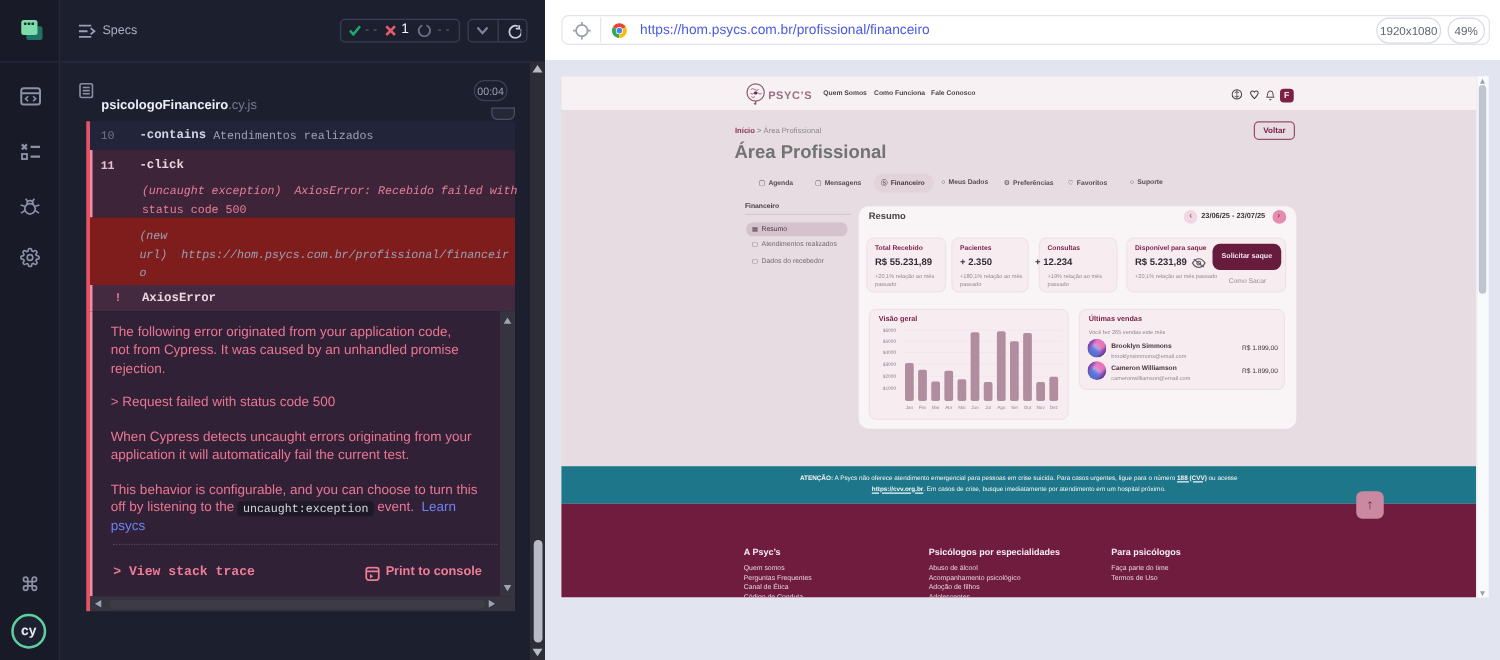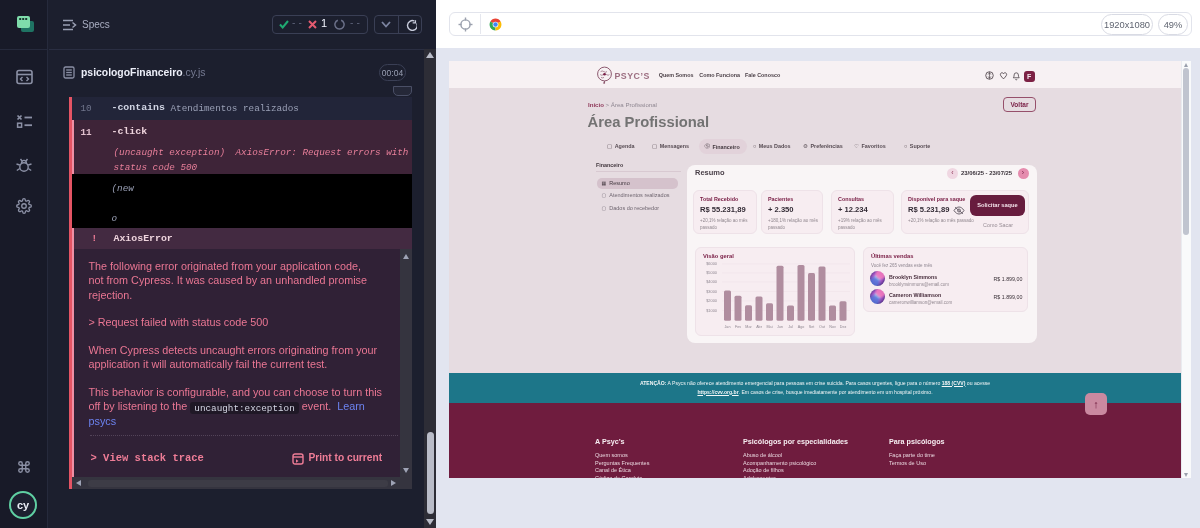--- a/index.html
+++ b/index.html
@@ -135,43 +135,44 @@
       <path d="M21 4 v5 h-5"></path>
       <path d="M21 9 a9 9 0 1 0 2.4 6" transform="rotate(-25 12 12)"></path>
     </svg>
 
   <svg class="abs" style="left:63px;top:66px" width="12" height="13" viewBox="0 0 12 13" fill="none" stroke="#8b90a5" stroke-width="1.3">
     <rect x="1" y="1" width="10" height="11" rx="1.5"></rect>
     <line x1="3.2" y1="4" x2="8.8" y2="4"></line>
       <line x1="3.2" y1="6.5" x2="8.8" y2="6.5"></line>
       <line x1="3.2" y1="9" x2="8.8" y2="9"></line>
   </svg>
-  <div class="abs" style="left:81px;top:67px;font-size:10.4px;"><span style="color:#eceef8;font-weight:bold;">psicologoFinanceiro</span><span style="color:#767b92;">.cy.js</span></div>
+  <div class="abs" style="left:81px;top:79px;font-size:10.4px;"><span style="color:#eceef8;font-weight:bold;">psicologoFinanceiro</span><span style="color:#767b92;">.cy.js</span></div>
   <div class="abs" style="left:379px;top:64px;width:27px;height:17px;border:1px solid #3a3f55;border-radius:9px;text-align:center;line-height:16px;font-size:8.5px;color:#9aa0b4;">00:04</div>
 
   <div class="abs" style="left:393px;top:86px;width:19px;height:10px;border:1px solid #4a4f66;border-bottom-left-radius:5px;border-bottom-right-radius:5px;background:#252838;"></div>
 
   <div class="abs" style="left:69px;top:97px;width:2.5px;height:392px;background:#e45464;"></div>
 
   <div class="abs mono" style="left:71.5px;top:97px;width:340px;height:23px;background:#222539;">
     <span class="abs" style="left:9px;top:6px;font-size:9.3px;color:#70758c;">10</span>
     <span class="abs" style="left:40px;top:5px;font-size:9.9px;font-weight:bold;color:#d3d7e6;">-contains</span>
     <span class="abs" style="left:99px;top:6px;font-size:9.3px;color:#9aa0b6;">Atendimentos realizados</span>
   </div>
 
   <div class="abs mono" style="left:71.5px;top:120px;width:340px;height:54px;background:#3e2438;border-left:2px solid #ef8fa4;">
     <span class="abs" style="left:7px;top:7px;font-size:9.3px;font-weight:bold;color:#e3c2cf;text-align:right;">11</span>
     <span class="abs" style="left:38px;top:6px;font-size:9.9px;font-weight:bold;color:#eed4dd;">-click</span>
     <span class="abs" style="left:40px;top:27px;font-size:9.3px;font-style:italic;color:#e87f9a;white-space:nowrap;">(uncaught exception)</span>
-    <span class="abs" style="left:162px;top:27px;font-size:9.3px;font-style:italic;color:#e87f9a;white-space:nowrap;">AxiosError: Request errors with</span>
-    <span class="abs" style="left:40px;top:42px;font-size:9.3px;font-style:italic;color:#e87f9a;white-space:nowrap;text-align:center;">status code 500</span>
-  </div>
-
-  <div class="abs mono" style="left:71.5px;top:174px;width:340px;height:54px;background:#000000;">
+    <span class="abs" style="left:162px;top:27px;font-size:9.3px;font-style:italic;color:#e87f9a;white-space:nowrap;">AxiosError: Recebido failed with</span>
+    <span class="abs" style="left:40px;top:42px;font-size:9.3px;color:#e87f9a;white-space:nowrap;text-align:center;">status code 500</span>
+  </div>
+
+  <div class="abs mono" style="left:71.5px;top:174px;width:340px;height:54px;background:#7f1d1d;">
     <span class="abs" style="left:40px;top:9px;font-size:9.3px;font-style:italic;color:#9aa0b6;white-space:nowrap;">(new</span>
+    <span class="abs" style="left:40px;top:24px;font-size:9.3px;font-style:italic;color:#9aa0b6;white-space:nowrap;">url)&nbsp;&nbsp;https://hom.psycs.com.br/profissional/financeir</span>
     <span class="abs" style="left:40px;top:39px;font-size:9.3px;font-style:italic;color:#9aa0b6;white-space:nowrap;">o</span>
   </div>
 
   <div class="abs mono" style="left:71.5px;top:228px;width:340px;height:21px;background:#432a41;border-left:2px solid #ef8fa4;">
     <span class="abs" style="left:18px;top:5px;font-size:9.3px;font-weight:bold;color:#ef7d97;">!</span>
     <span class="abs" style="left:40px;top:4.5px;font-size:9.9px;font-weight:bold;color:#eed4dd;">AxiosError</span>
   </div>
 
   <div class="abs" style="left:71.5px;top:249px;width:340px;height:228px;background:#302136;border-left:2px solid #ef8fa4;">
     <div class="errl" style="top:10px;">The following error originated from your application code,</div>
@@ -183,21 +184,21 @@
     <div class="errl" style="top:108.4px;">application it will automatically fail the current test.</div>
     <div class="errl" style="top:150.4px;">off by listening to the <span class="mono" style="background:#1f1826;border-radius:3px;padding:0.5px 4px;font-size:9.3px;color:#d4d6e4;">uncaught:exception</span> event.&nbsp; <span style="color:#6c83f0;">Learn</span></div>
     <div class="errl" style="top:164.8px;color:#6c83f0;">psycs</div>
     <div class="abs" style="left:16px;top:186px;width:308px;border-top:1px dotted #534459;"></div>
     <div class="abs mono" style="left:17px;top:203px;font-size:10.5px;font-weight:bold;color:#ef7d97;">&gt;&nbsp;View stack trace</div>
     <svg class="abs" style="left:218px;top:204px" width="12" height="12" viewBox="0 0 12 12" fill="none" stroke="#ef7d97" stroke-width="1.4">
       <rect x="1" y="1" width="10" height="10" rx="2"></rect>
       <line x1="1" y1="4" x2="11" y2="4"></line>
       <path d="M4 6.2 L6.5 8 L4 9.8" fill="#ef7d97" stroke="none"></path>
     </svg>
-    <div class="abs" style="left:235px;top:203px;font-size:10.2px;font-weight:bold;color:#ef7d97;">Print to current</div>
+    <div class="abs" style="left:235px;top:203px;font-size:10.2px;font-weight:bold;color:#ef7d97;">Print to console</div>
 
     <div class="abs" style="right:0;top:0;width:11.5px;height:228px;background:#35343f;"></div>
     <div class="abs" style="right:2.5px;top:5px;width:0;height:0;border-left:3.5px solid transparent;border-right:3.5px solid transparent;border-bottom:5px solid #9ea3b5;"></div>
     <div class="abs" style="right:2.5px;bottom:4px;width:0;height:0;border-left:3.5px solid transparent;border-right:3.5px solid transparent;border-top:5px solid #9ea3b5;"></div>
   </div>
 
   <div class="abs" style="left:71.5px;top:477px;width:340px;height:12px;background:#35343f;">
     <div class="abs" style="left:4px;top:2.7px;width:0;height:0;border-top:3.5px solid transparent;border-bottom:3.5px solid transparent;border-right:5px solid #9ea3b5;"></div>
     <div class="abs" style="right:16px;top:2.7px;width:0;height:0;border-top:3.5px solid transparent;border-bottom:3.5px solid transparent;border-left:5px solid #9ea3b5;"></div>
     <div class="abs" style="left:16px;top:2.5px;width:300px;height:7px;background:#3d3c46;border-radius:3px;"></div>
@@ -221,20 +222,21 @@
   </svg>
   <div class="abs" style="left:480px;top:14px;width:1px;height:20px;background:#e5e7ee;"></div>
 
   <svg class="abs" style="left:489px;top:18px" width="13" height="13" viewBox="0 0 48 48">
     <path d="M24 24 L4.95 13 A22 22 0 0 1 43.05 13 Z" fill="#ea4335"></path>
     <path d="M24 24 L24 46 A22 22 0 0 1 4.95 13 Z" fill="#34a853"></path>
     <path d="M24 24 L43.05 13 A22 22 0 0 1 24 46 Z" fill="#fbbc05"></path>
     <circle cx="24" cy="24" r="10.5" fill="#fff"></circle>
     <circle cx="24" cy="24" r="8.2" fill="#4285f4"></circle>
   </svg>
+  <div class="abs" style="left:512px;top:17.5px;font-size:11px;color:#4a5ae2;">https://hom.psycs.com.br/profissional/financeiro</div>
   <div class="abs" style="left:1101px;top:14px;width:52px;height:21px;border:1px solid #d9dbe4;border-radius:11px;text-align:center;line-height:20px;font-size:9.3px;color:#5f6470;">1920x1080</div>
   <div class="abs" style="left:1158px;top:14px;width:30px;height:21px;border:1px solid #d9dbe4;border-radius:11px;text-align:center;line-height:20px;font-size:9.3px;color:#5f6470;">49%</div>
 
   <div class="abs" id="app">
 
     <div class="abs" style="left:0;top:0;width:732px;height:27px;background:#f7f1f3;"></div>
 
     <svg class="abs" style="left:147px;top:5px" width="17" height="19" viewBox="0 0 17 19" fill="none" stroke="#8d5a70" stroke-width="1">
       <circle cx="8.5" cy="8" r="6.9"></circle>
       <path d="M4.6 5.6 q1.6 -1.3 3.2 0 q1.6 1.3 3.2 0 M4.2 8.6 q1.6 1.3 3.2 0 q1.6 -1.3 3.2 0 q1.6 1.3 2.8 0 M5 11.4 q1.6 1.1 3 0" stroke-width="0.8" opacity="0.85"></path>
@@ -294,21 +296,21 @@
 
     <div class="abs ct" style="left:251px;top:135px;">Total Recebido</div>
     <div class="abs cv" style="left:251px;top:143.5px;">R$ 55.231,89</div>
     <div class="abs cc" style="left:251px;top:157px;width:50px;">+20,1% relação ao mês passado</div>
 
     <div class="abs ct" style="left:319px;top:135px;">Pacientes</div>
     <div class="abs cv" style="left:319px;top:143.5px;">+ 2.350</div>
     <div class="abs cc" style="left:319px;top:157px;width:50px;">+180,1% relação ao mês passado</div>
 
     <div class="abs ct" style="left:389px;top:135px;">Consultas</div>
-    <div class="abs cv" style="left:389px;top:143.5px;">+ 12.234</div>
+    <div class="abs cv" style="left:379px;top:143.5px;">+ 12.234</div>
     <div class="abs cc" style="left:389px;top:157px;width:50px;">+19% relação ao mês passado</div>
 
     <div class="abs ct" style="left:459px;top:135px;">Disponível para saque</div>
     <div class="abs cv" style="left:459px;top:143.5px;">R$ 5.231,89</div>
     <svg class="abs" style="left:504px;top:145px" width="12" height="9" viewBox="0 0 24 18" fill="none" stroke="#5f5660" stroke-width="1.8">
       <path d="M2 9 C5 4 9 2 12 2 C15 2 19 4 22 9 C19 14 15 16 12 16 C9 16 5 14 2 9z"></path>
       <circle cx="12" cy="9" r="3"></circle>
       <line x1="4" y1="2.5" x2="20" y2="15.5"></line>
     </svg>
     <div class="abs cc" style="left:459px;top:157px;width:120px;">+20,1% relação ao mês passado</div>

